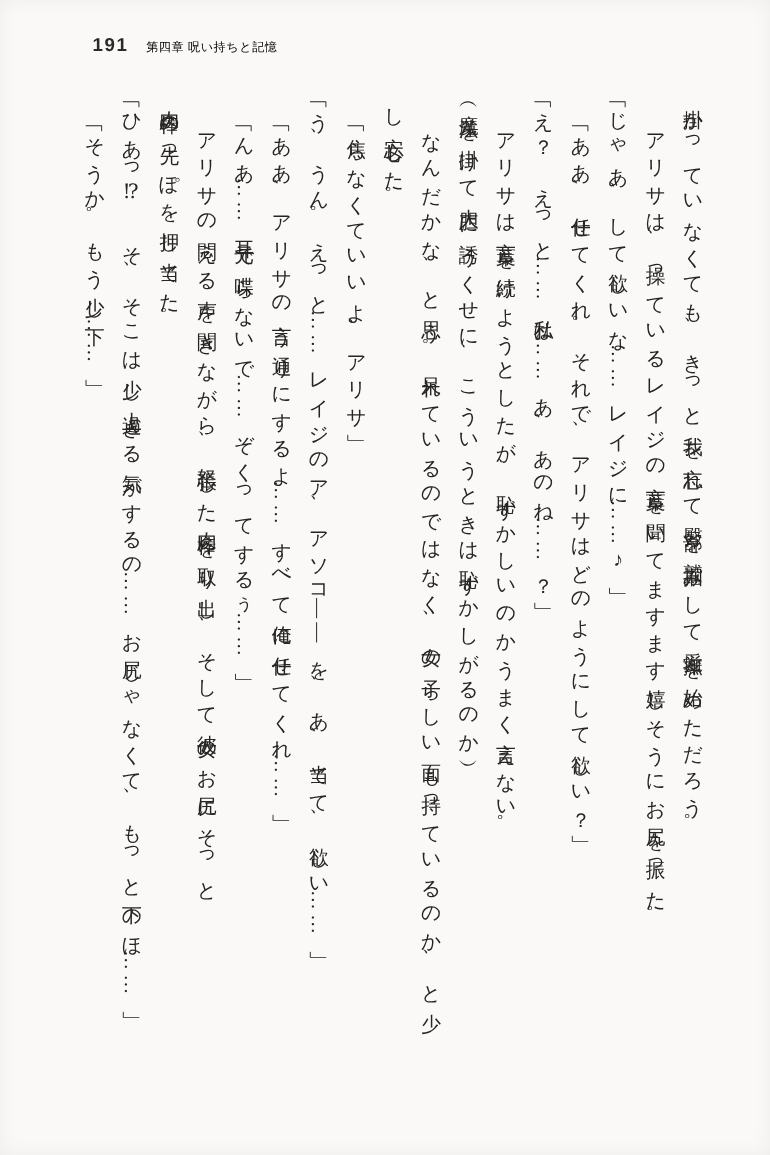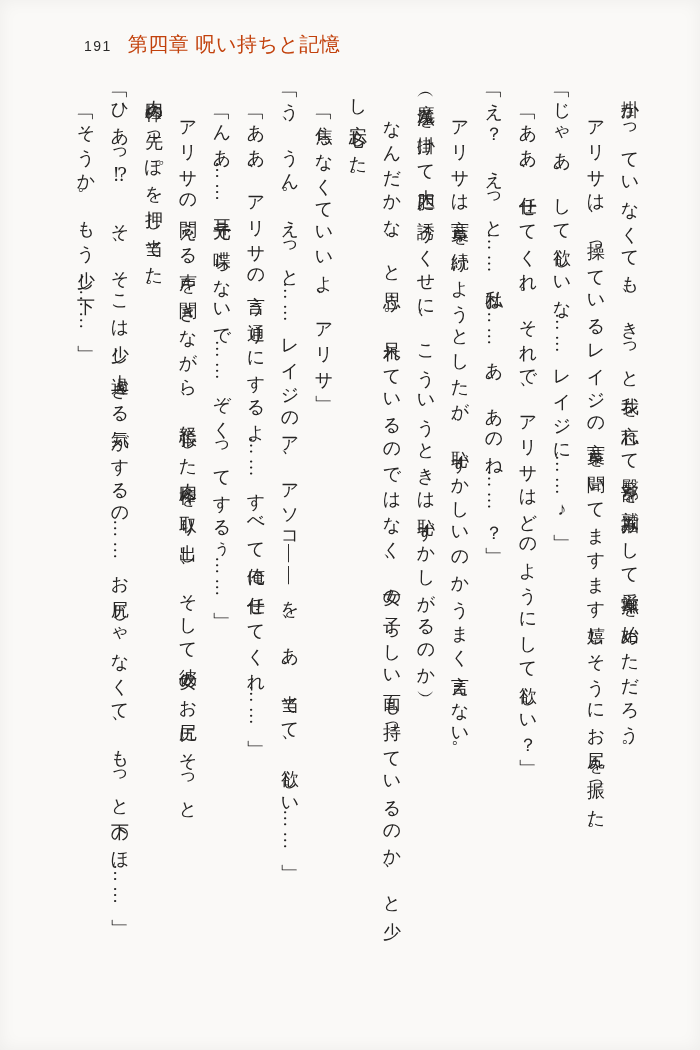--- a/index.html
+++ b/index.html
@@ -20,24 +20,24 @@
     content:"";position:absolute;inset:0;pointer-events:none;
     box-shadow:inset 0 0 18px rgba(0,0,0,0.05);
   }
   .header{
     position:absolute;top:31px;left:84px;
     display:flex;align-items:baseline;gap:16px;
     font-family:"Liberation Sans","DejaVu Sans",sans-serif;
     white-space:nowrap;
   }
   .pagenum{
-    font-size:14px;font-weight:normal;letter-spacing:1.5px;color:#2a2a2a;
+    font-size:17px;font-weight:bold;letter-spacing:1.5px;color:#2a2a2a;
   }
   .chapter{
-    font-size:20px;color:#c2410c;letter-spacing:0.5px;
+    font-size:11px;color:#000000;letter-spacing:0.5px;
   }
   .body-text{
     position:absolute;
     top:86px;right:53px;height:938px;
     writing-mode:vertical-rl;
     text-orientation:mixed;
     font-size:18px;
     letter-spacing:4px;
     line-height:34px;
     color:#262524;

